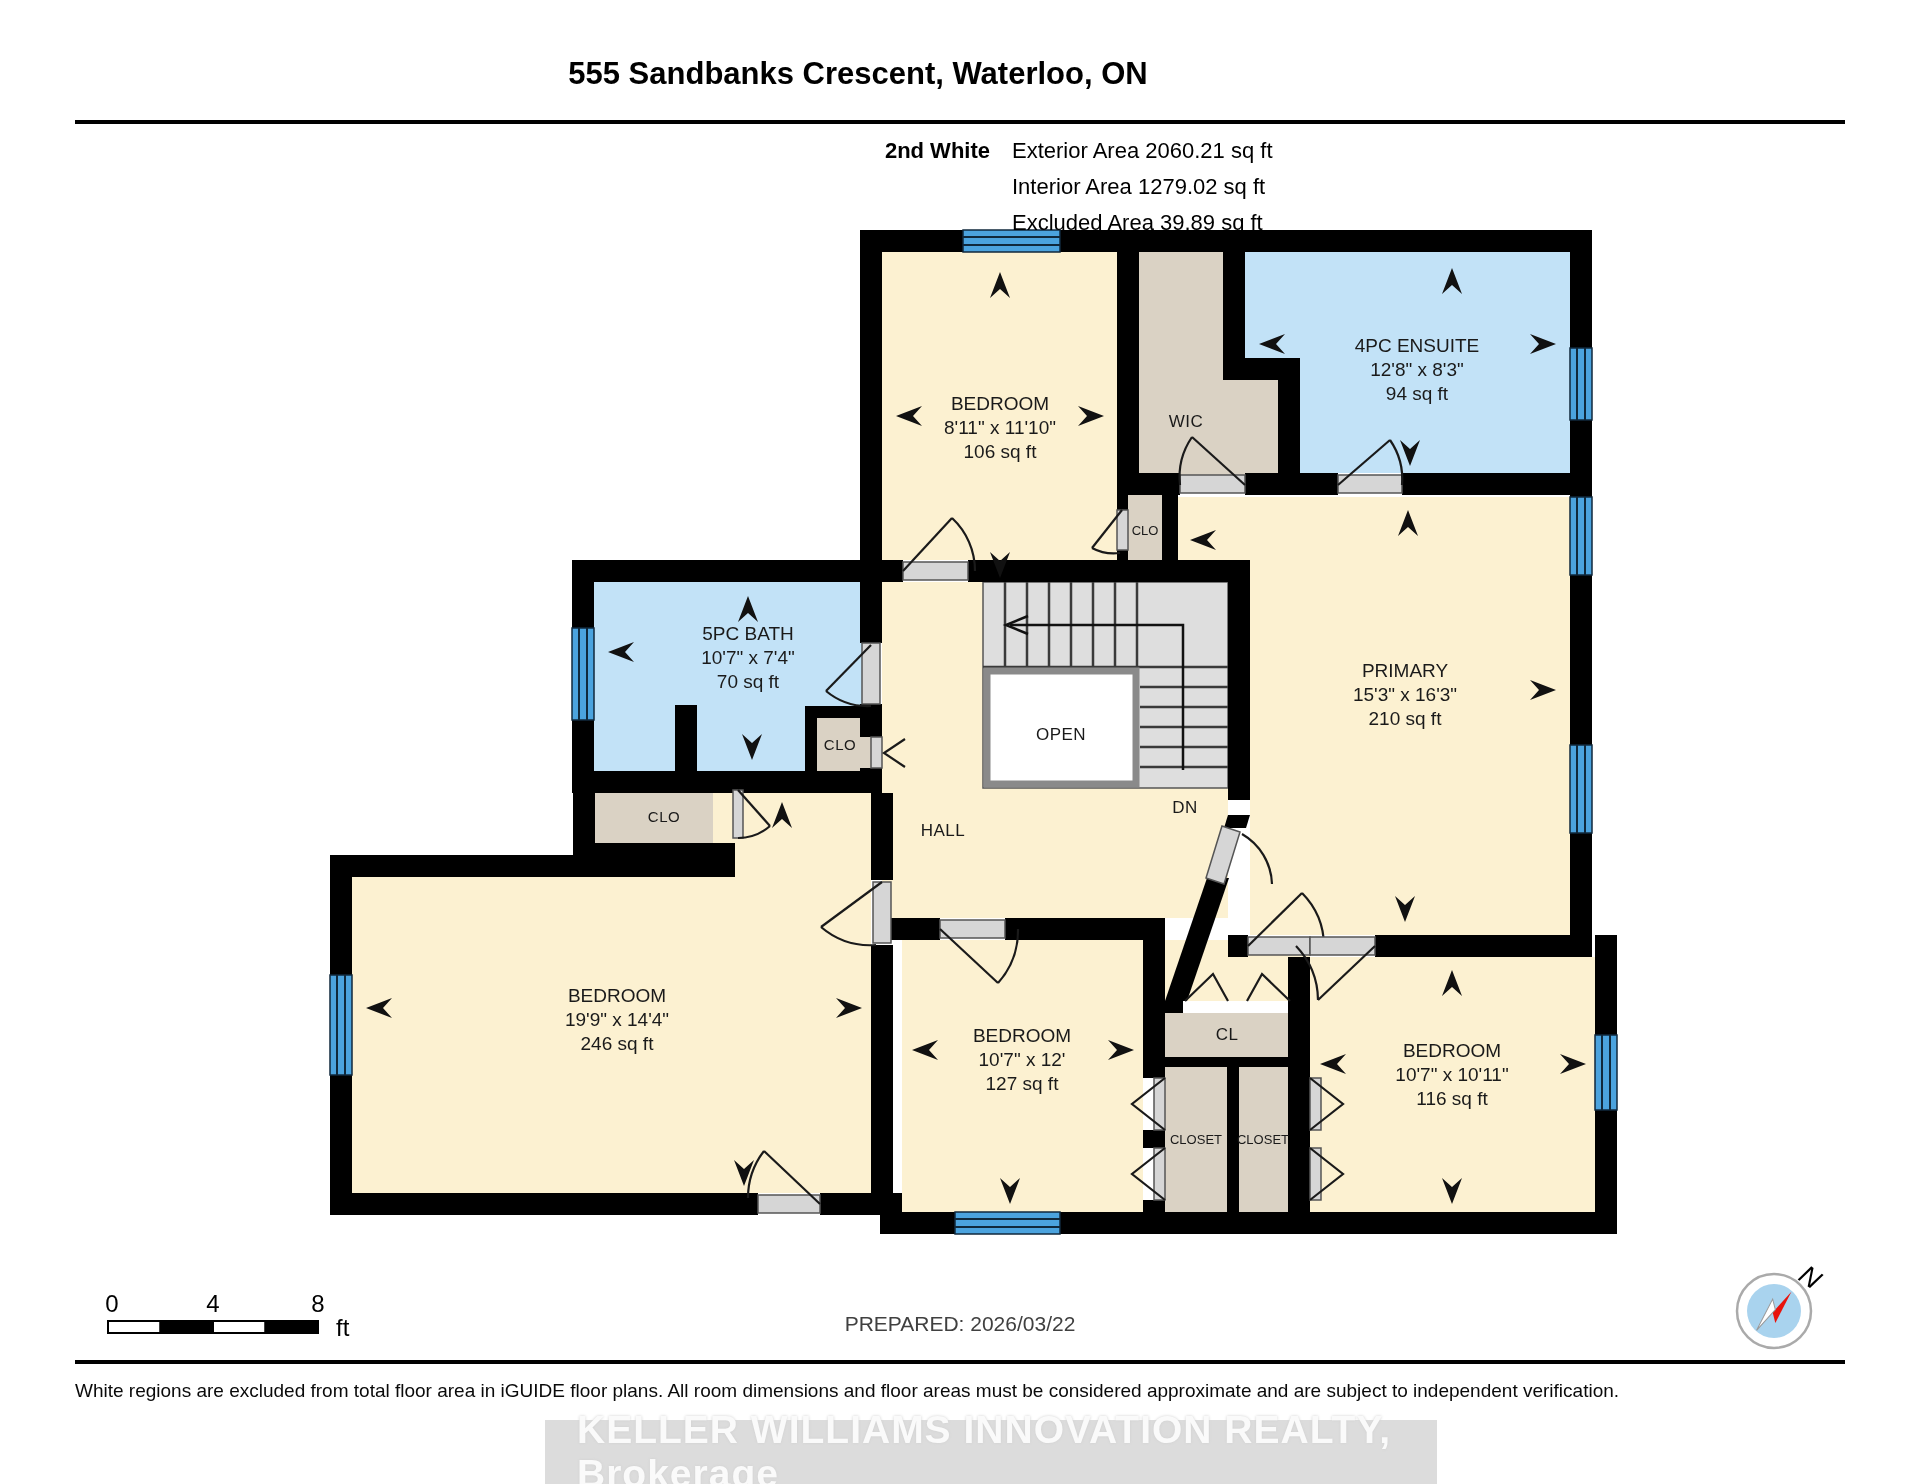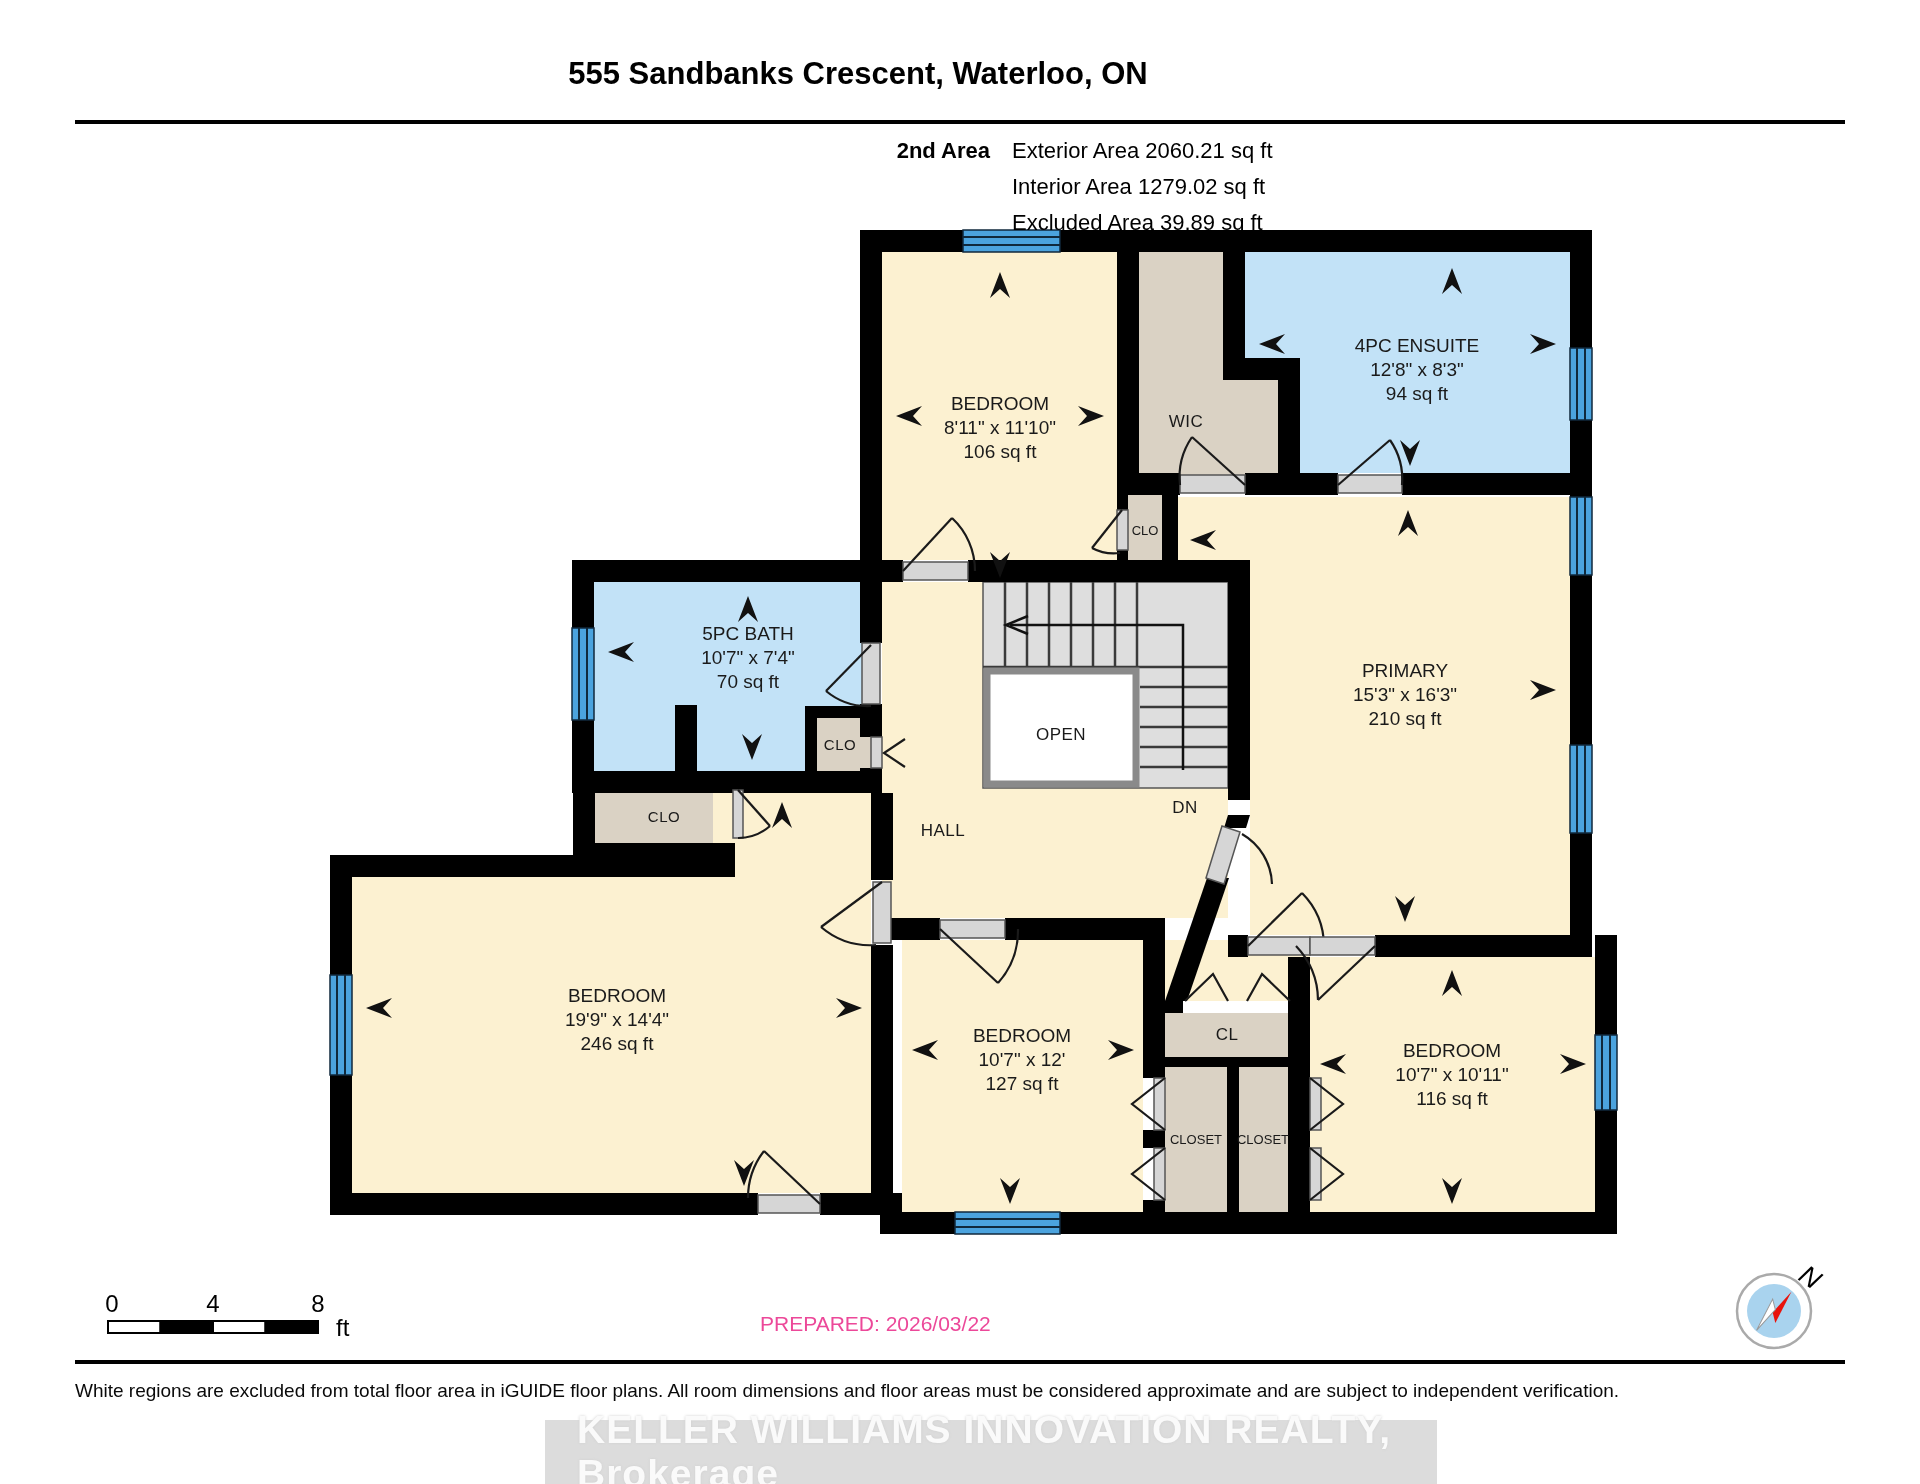--- a/index.html
+++ b/index.html
@@ -5,21 +5,21 @@
   html,body{margin:0;padding:0;background:#fff;}
   body{width:1920px;height:1484px;position:relative;font-family:"Liberation Sans",sans-serif;overflow:hidden;}
   .abs{position:absolute;}
   #title{left:0;top:56px;width:1636px;text-align:center;font-size:31px;font-weight:bold;color:#000;padding-left:40px;}
   .rule{left:75px;width:1770px;height:4px;background:#000;}
   #rule-top{top:120px;}
   #rule-bottom{top:1360px;}
   #floorinfo{left:860px;top:138px;font-size:22px;color:#000;}
   #floorinfo .row{display:flex;margin-bottom:10px;}
   #floorinfo .fl{font-weight:bold;width:130px;text-align:right;margin-right:22px;}
-  #prepared{left:760px;top:1312px;width:400px;text-align:left;font-size:21px;color:#ec4899;}
+  #prepared{left:760px;top:1312px;width:400px;text-align:center;font-size:21px;color:#404040;}
   #disclaimer{left:75px;top:1380px;width:1790px;font-size:19px;color:#0a0a0a;}
   #brokerage{left:545px;top:1420px;width:860px;height:64px;background:#dcdcdc;display:flex;align-items:center;justify-content:center;
              font-size:39px;font-weight:600;letter-spacing:1px;color:#fafafa;text-shadow:0 0 3px #cfcfcf;padding-left:32px;}
   svg text{font-family:"Liberation Sans",sans-serif;}
   .rl{font-size:19px;text-anchor:middle;fill:#1a1a1a;}
   .sm{font-size:15px;text-anchor:middle;fill:#1a1a1a;letter-spacing:.5px;}
   .xs{font-size:13px;text-anchor:middle;fill:#1a1a1a;}
   .md{font-size:17px;text-anchor:middle;fill:#1a1a1a;letter-spacing:.5px;}
   .cream{fill:#FCF1D1;}
   .wet{fill:#C2E2F7;}
@@ -373,21 +373,21 @@
       <polygon points="0,26 -9,-8 0,-2" fill="#fff" stroke="#999" stroke-width="1"></polygon>
     </g>
     <text x="1797" y="1279" transform="rotate(35 1797 1279)" font-size="27" font-style="italic" fill="#000">N</text>
   </g>
 </svg>
 
 <div class="abs" id="title">555 Sandbanks Crescent, Waterloo, ON</div>
 <div class="abs rule" id="rule-top"></div>
 <div class="abs" id="floorinfo">
   <div class="row">
-    <span class="fl">2nd Area</span>
+    <span class="fl">2nd White</span>
     <span>Exterior Area 2060.21 sq ft</span>
   </div>
   <div class="row">
     <span class="fl"></span>
     <span>Interior Area 1279.02 sq ft</span>
   </div>
   <div class="row">
     <span class="fl"></span>
     <span>Excluded Area 39.89 sq ft</span>
   </div>

